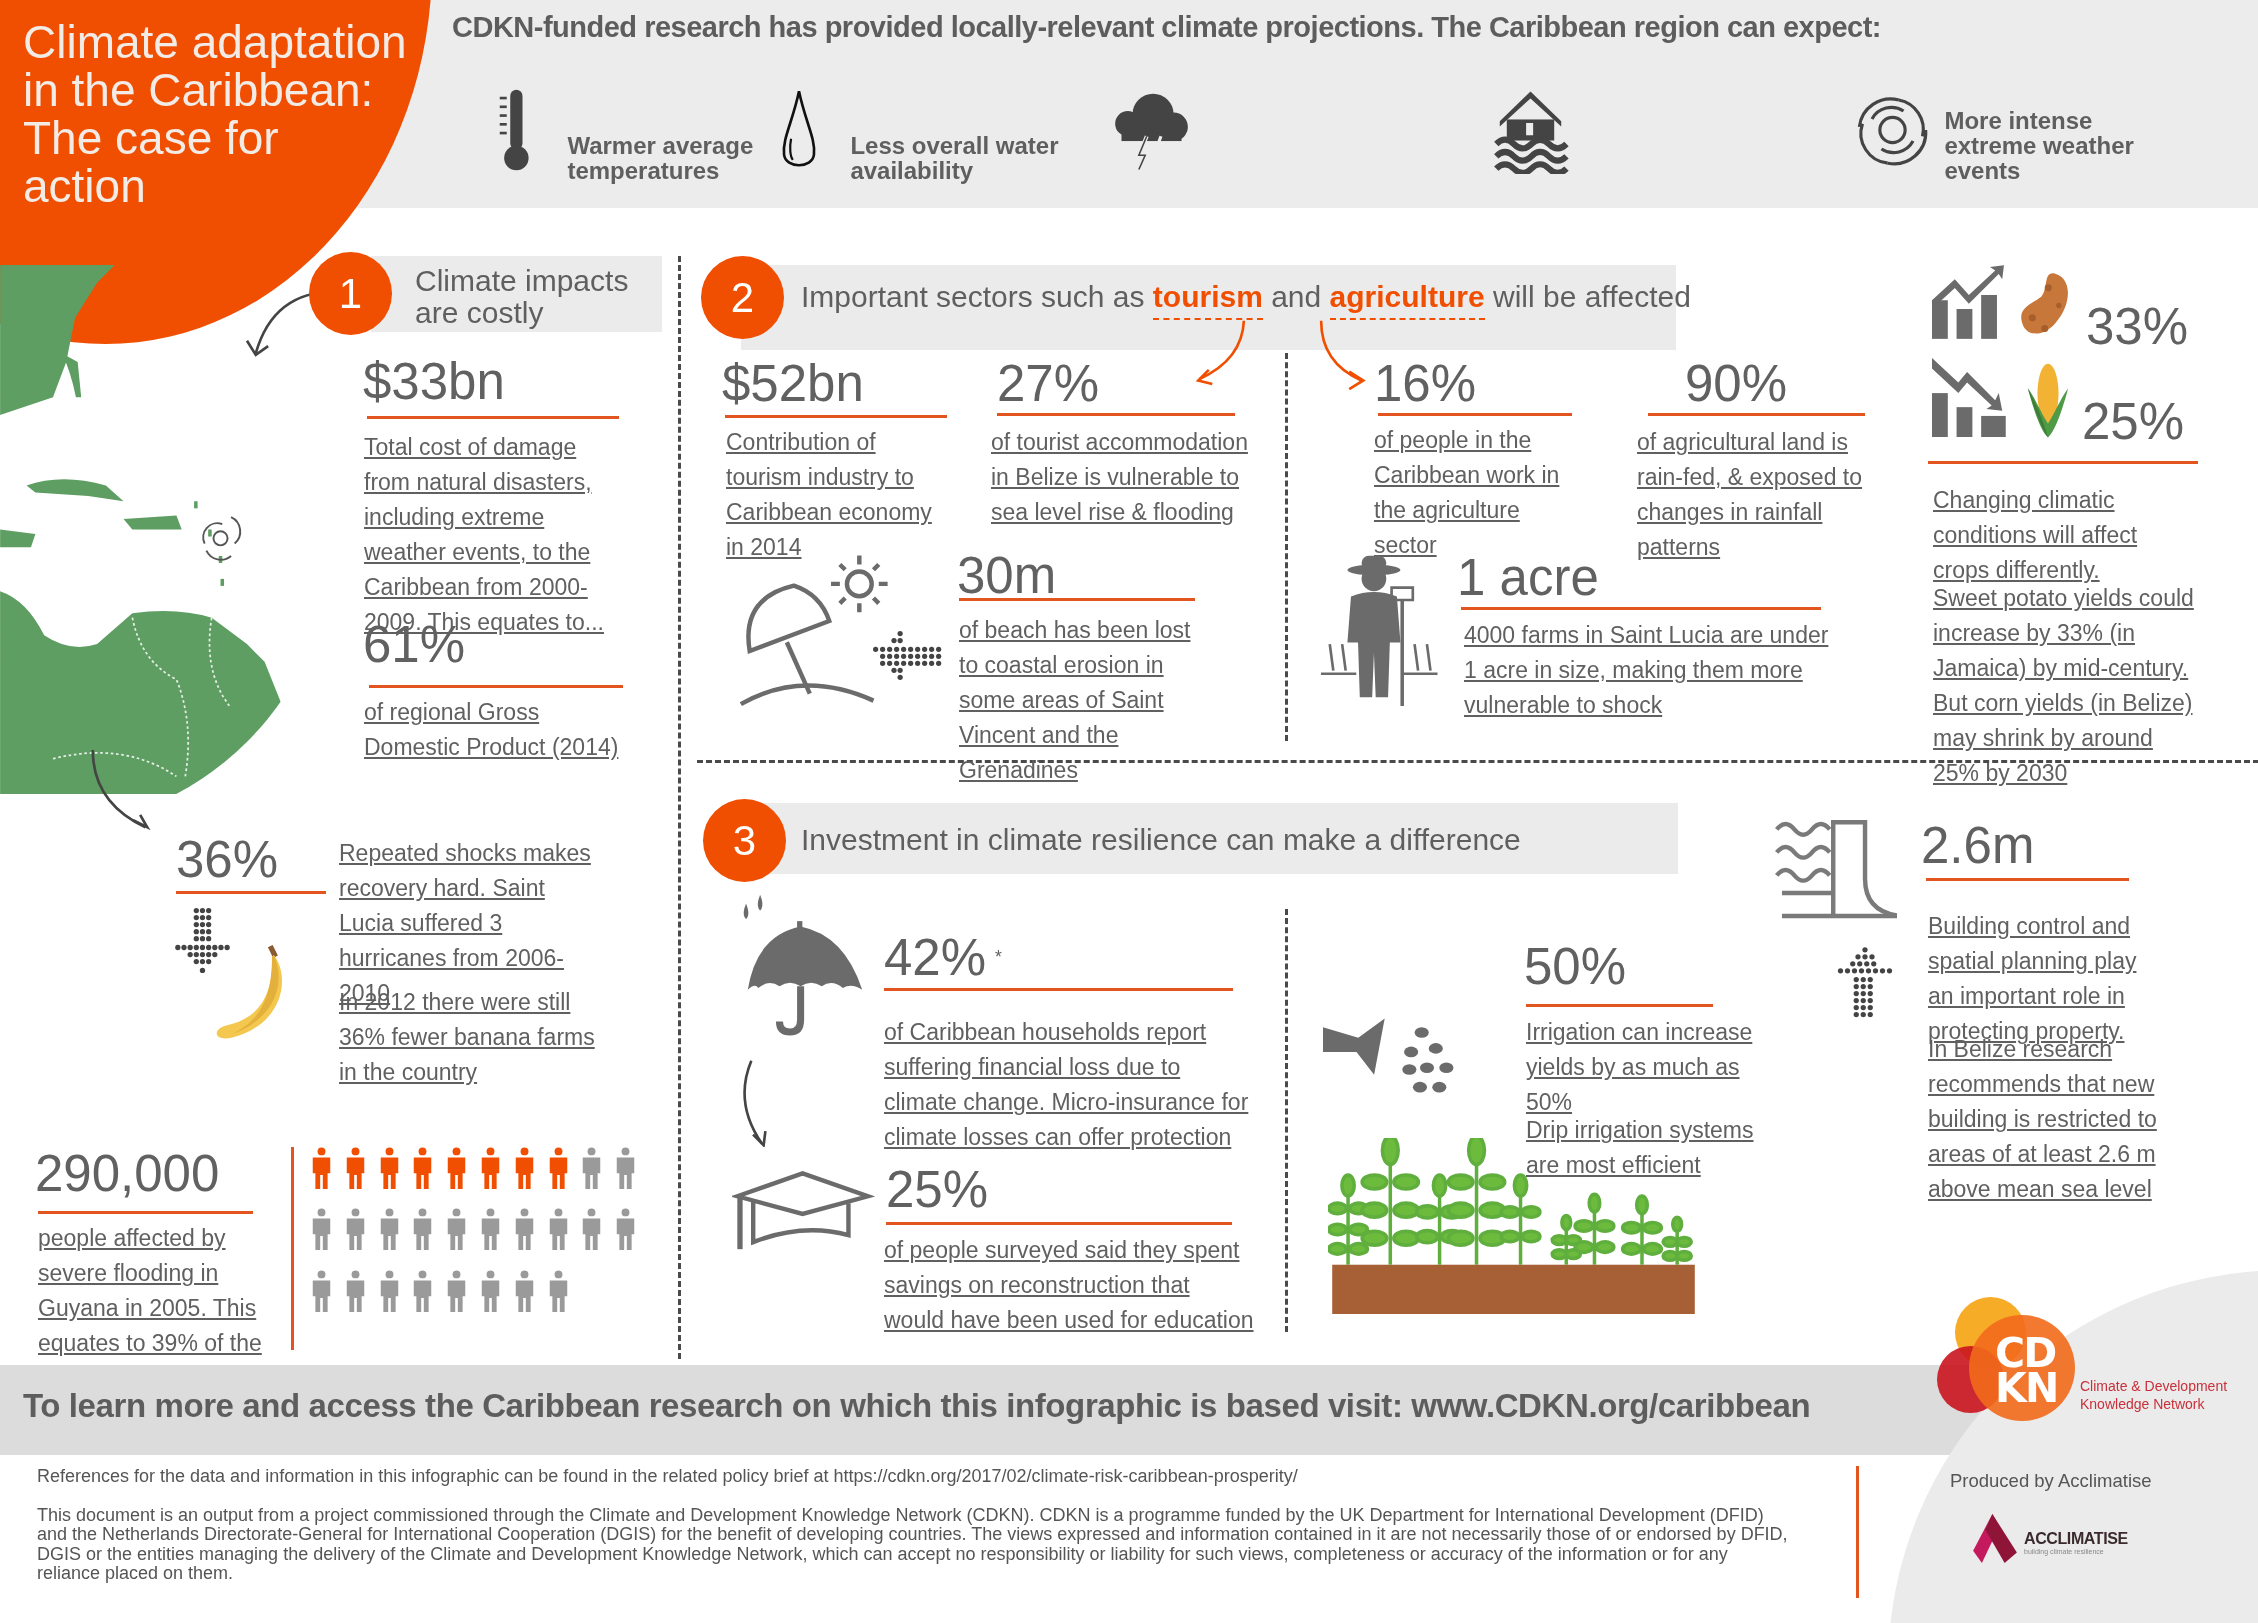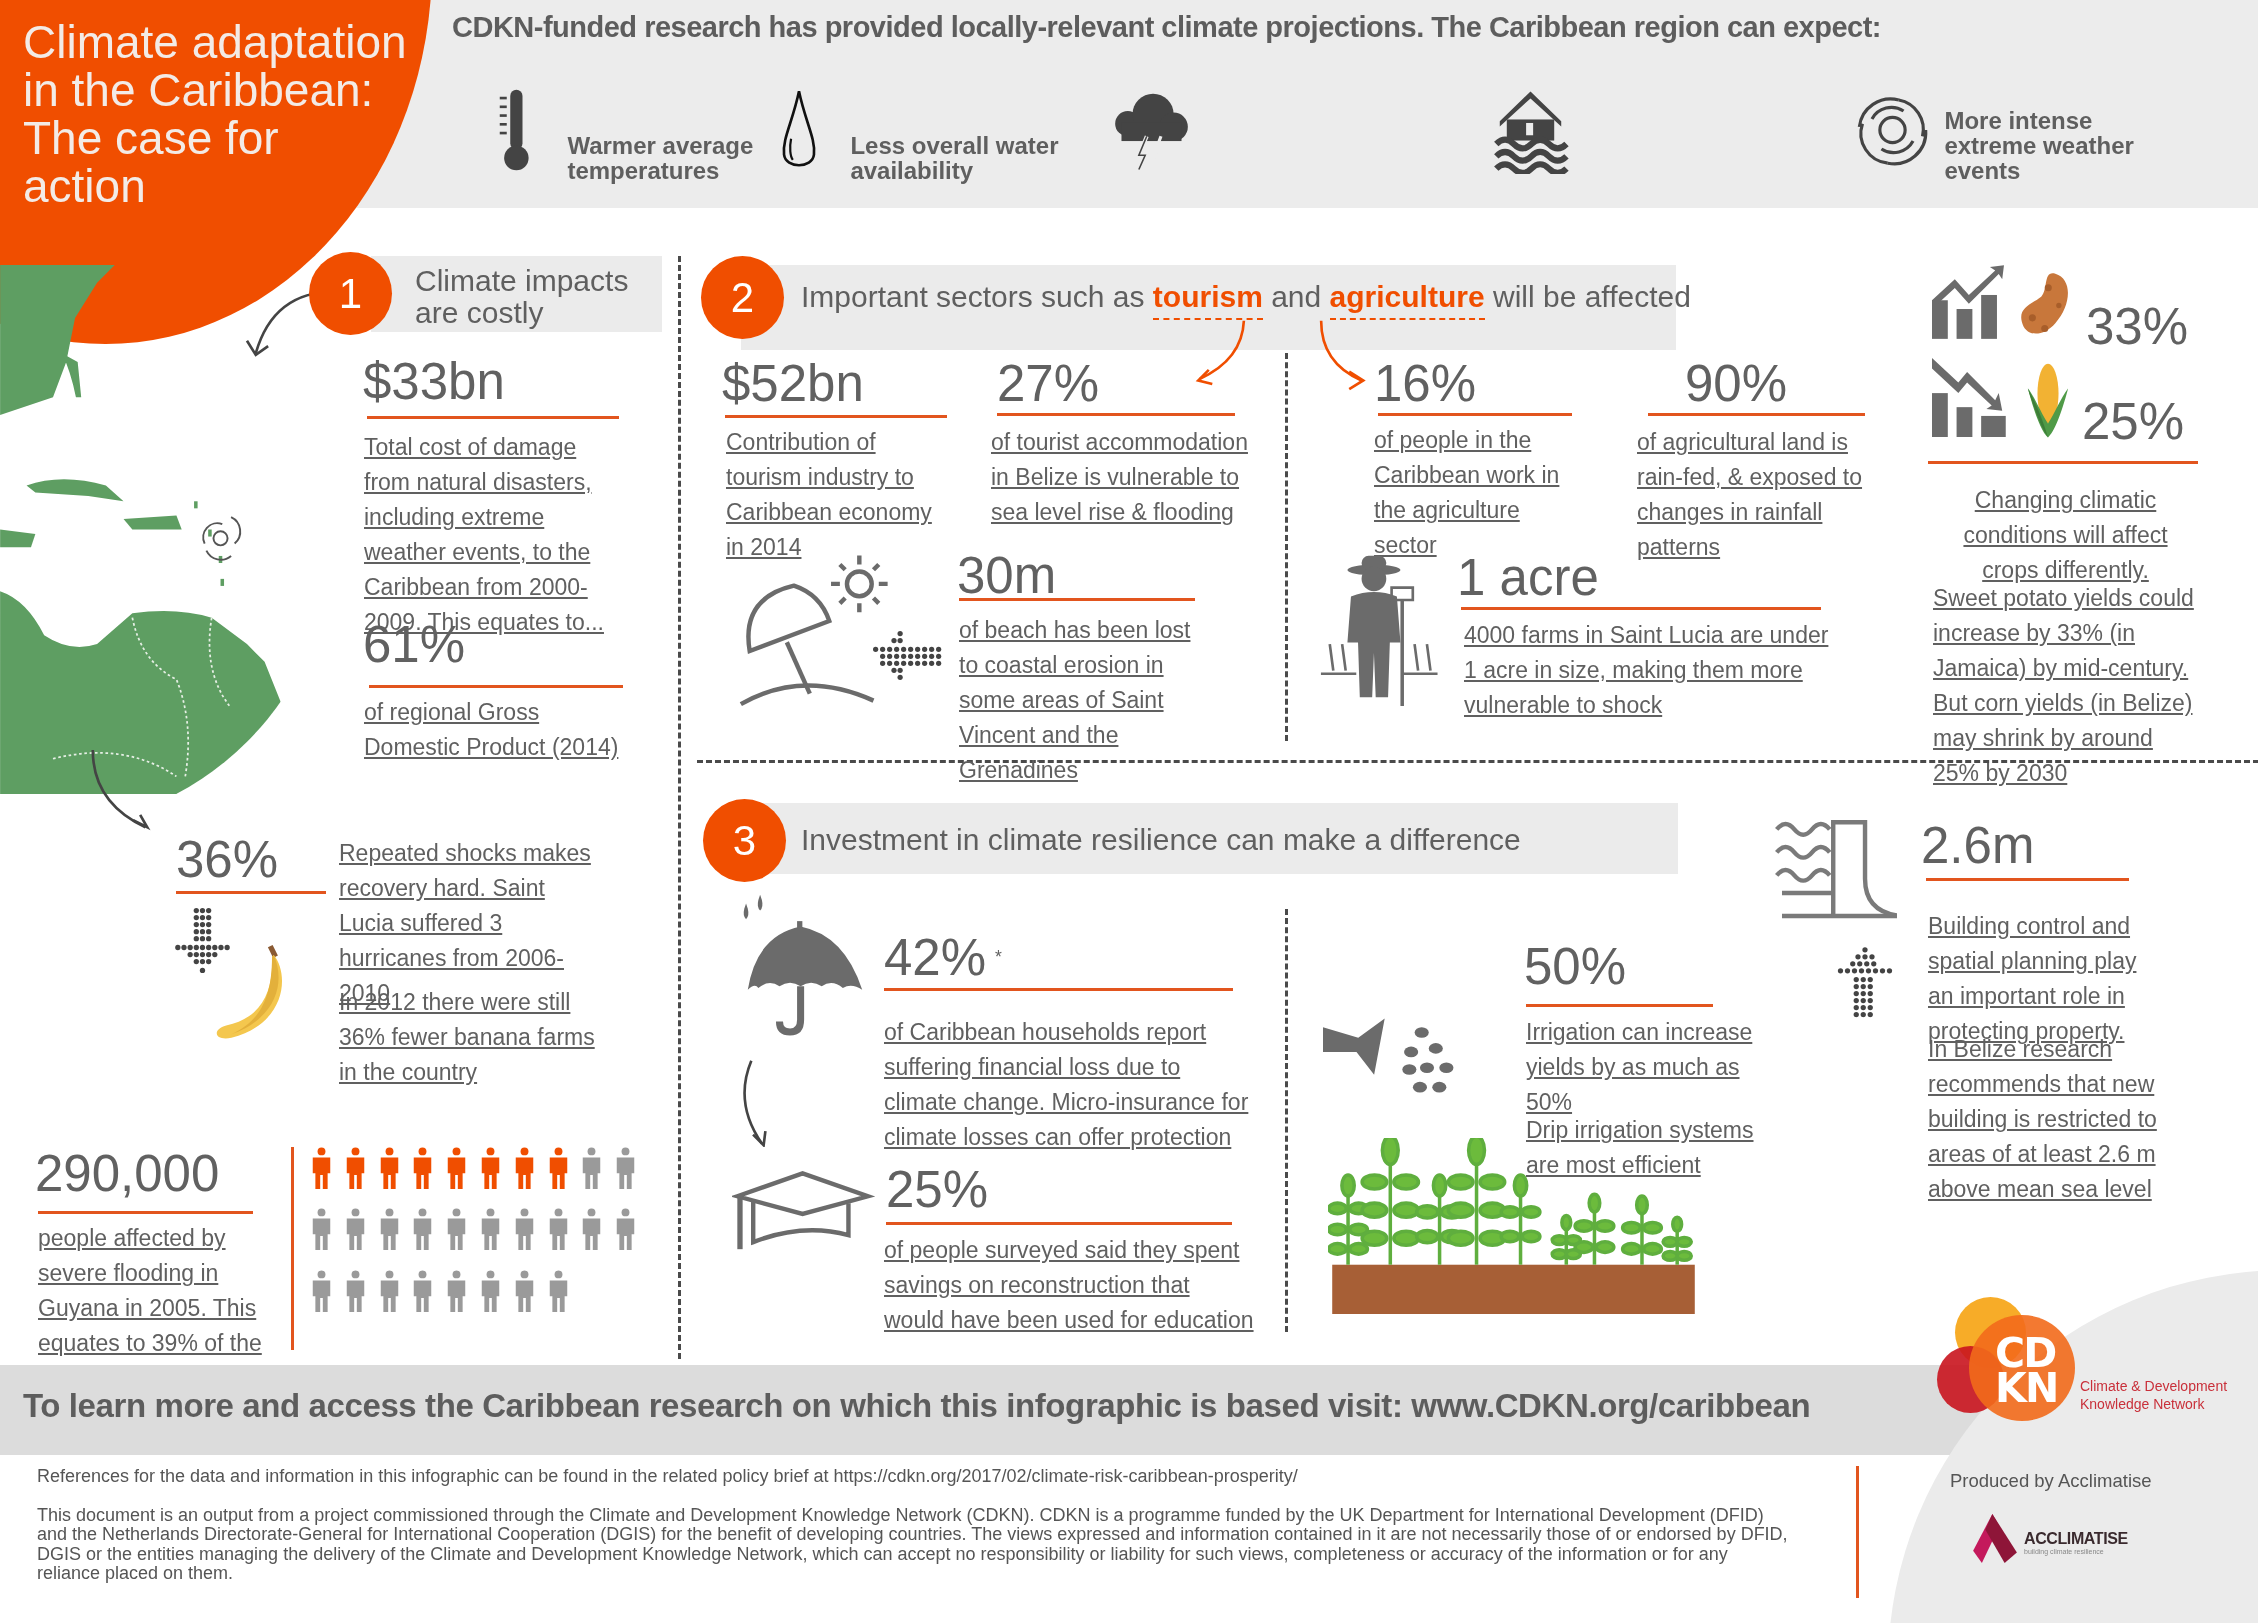--- a/index.html
+++ b/index.html
@@ -474,21 +474,21 @@
   <path d="M0 0 L30 28 L40 16 L72 48 L76 40 L80 60 L62 58 L68 54 L40 28 L30 40 L0 12Z"></path>
     </g>
 </svg>
 <svg class="abs" style="left:2026px;top:362px;width:44px;height:79px" viewBox="0 0 50 90" width="44" height="79">
   <ellipse cx="25" cy="36" rx="12" ry="34" fill="#f2b233"></ellipse>
   <path d="M2 30 C10 60 18 80 25 86 C32 80 40 60 48 30 C40 40 32 60 25 70 C18 60 10 40 2 30Z" fill="#4f9a47"></path>
   <path d="M2 30 C10 56 18 76 25 86 C20 70 14 52 2 30Z" fill="#3d7d38"></path>
 </svg>
 <div class="big" style="left:2082px;top:395px;">25%</div>
 <div class="rule" style="left:1928px;top:461px;width:270px;"></div>
-<div class="desc" style="left:1933px;top:483px;width:265px;text-align:center;">Changing climatic conditions will affect crops differently.</div>
+<div class="desc" style="left:1933px;top:483px;width:265px;">Changing climatic conditions will affect crops differently.</div>
 <div class="desc" style="left:1933px;top:581px;width:265px;">Sweet potato  yields could increase by 33% (in Jamaica) by mid-century. But corn yields (in Belize) may shrink by around 25% by 2030</div>
 
 <div class="sec-bar" style="left:741px;top:803px;width:937px;height:71px;"></div>
 <div class="sec-num" style="left:703px;top:799px;">3</div>
 <div class="sec-title" style="left:801px;top:824px;white-space:nowrap;">Investment in climate resilience can make a difference</div>
 
 <svg class="abs" style="left:739px;top:891px;width:132px;height:150px" viewBox="0 0 150 170" width="132" height="150">
   <g fill="#6b6b6b">
     <path d="M6 20 Q4 28 8 32 Q12 28 10 20 L8 14Z"></path>
       <path d="M22 10 Q20 18 24 22 Q28 18 26 10 L24 4Z"></path>

